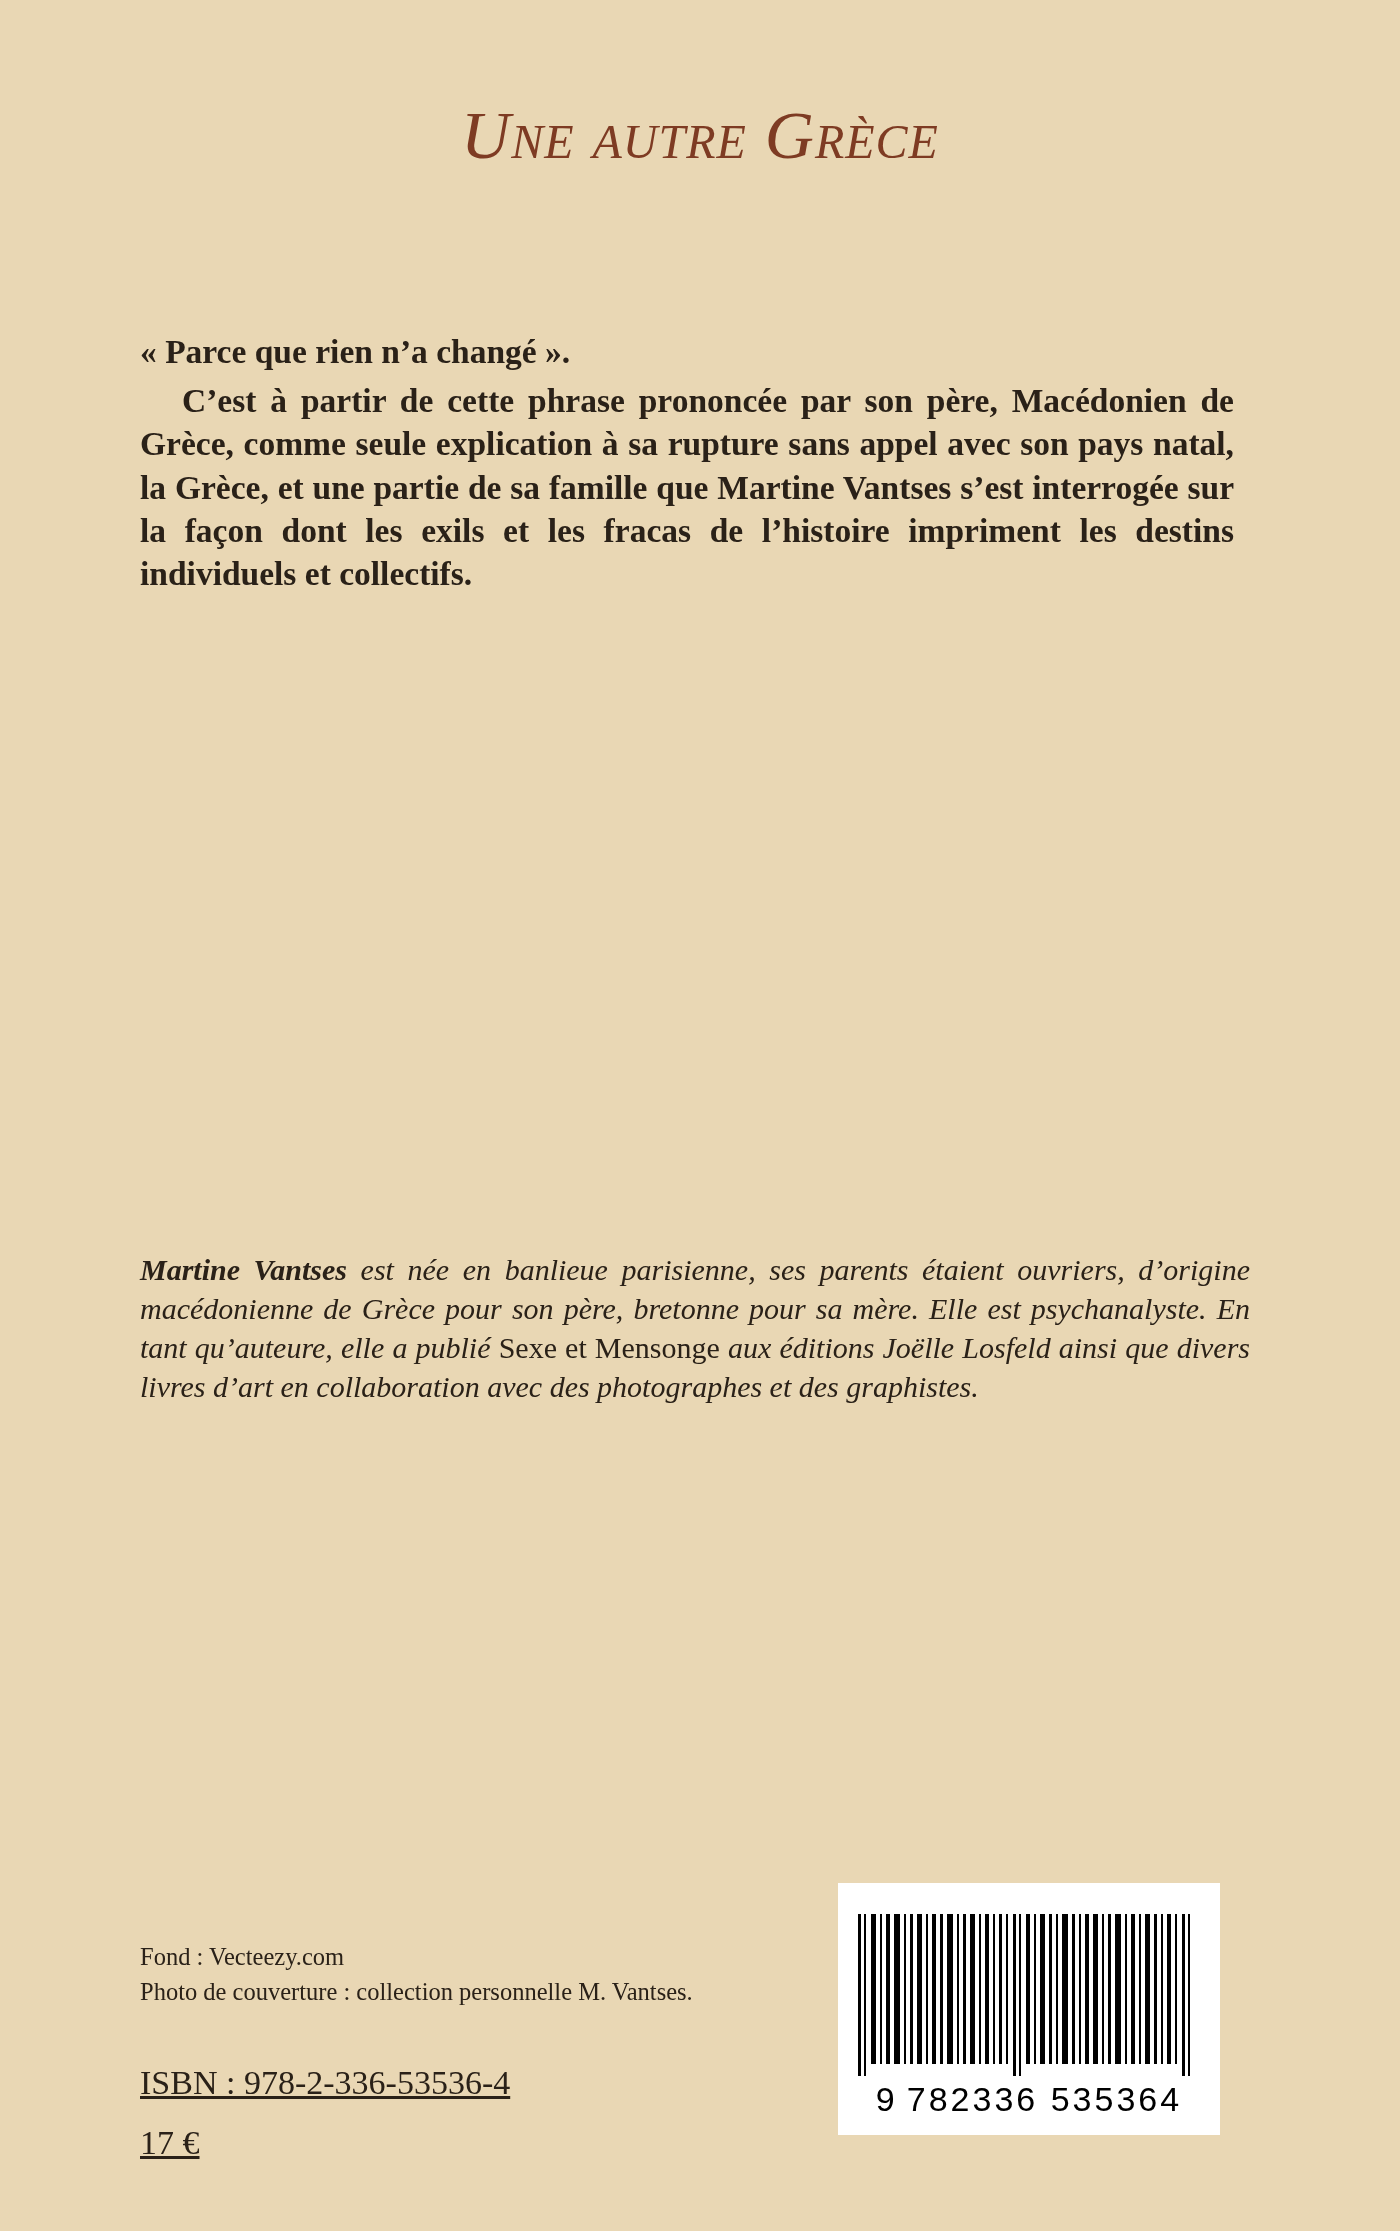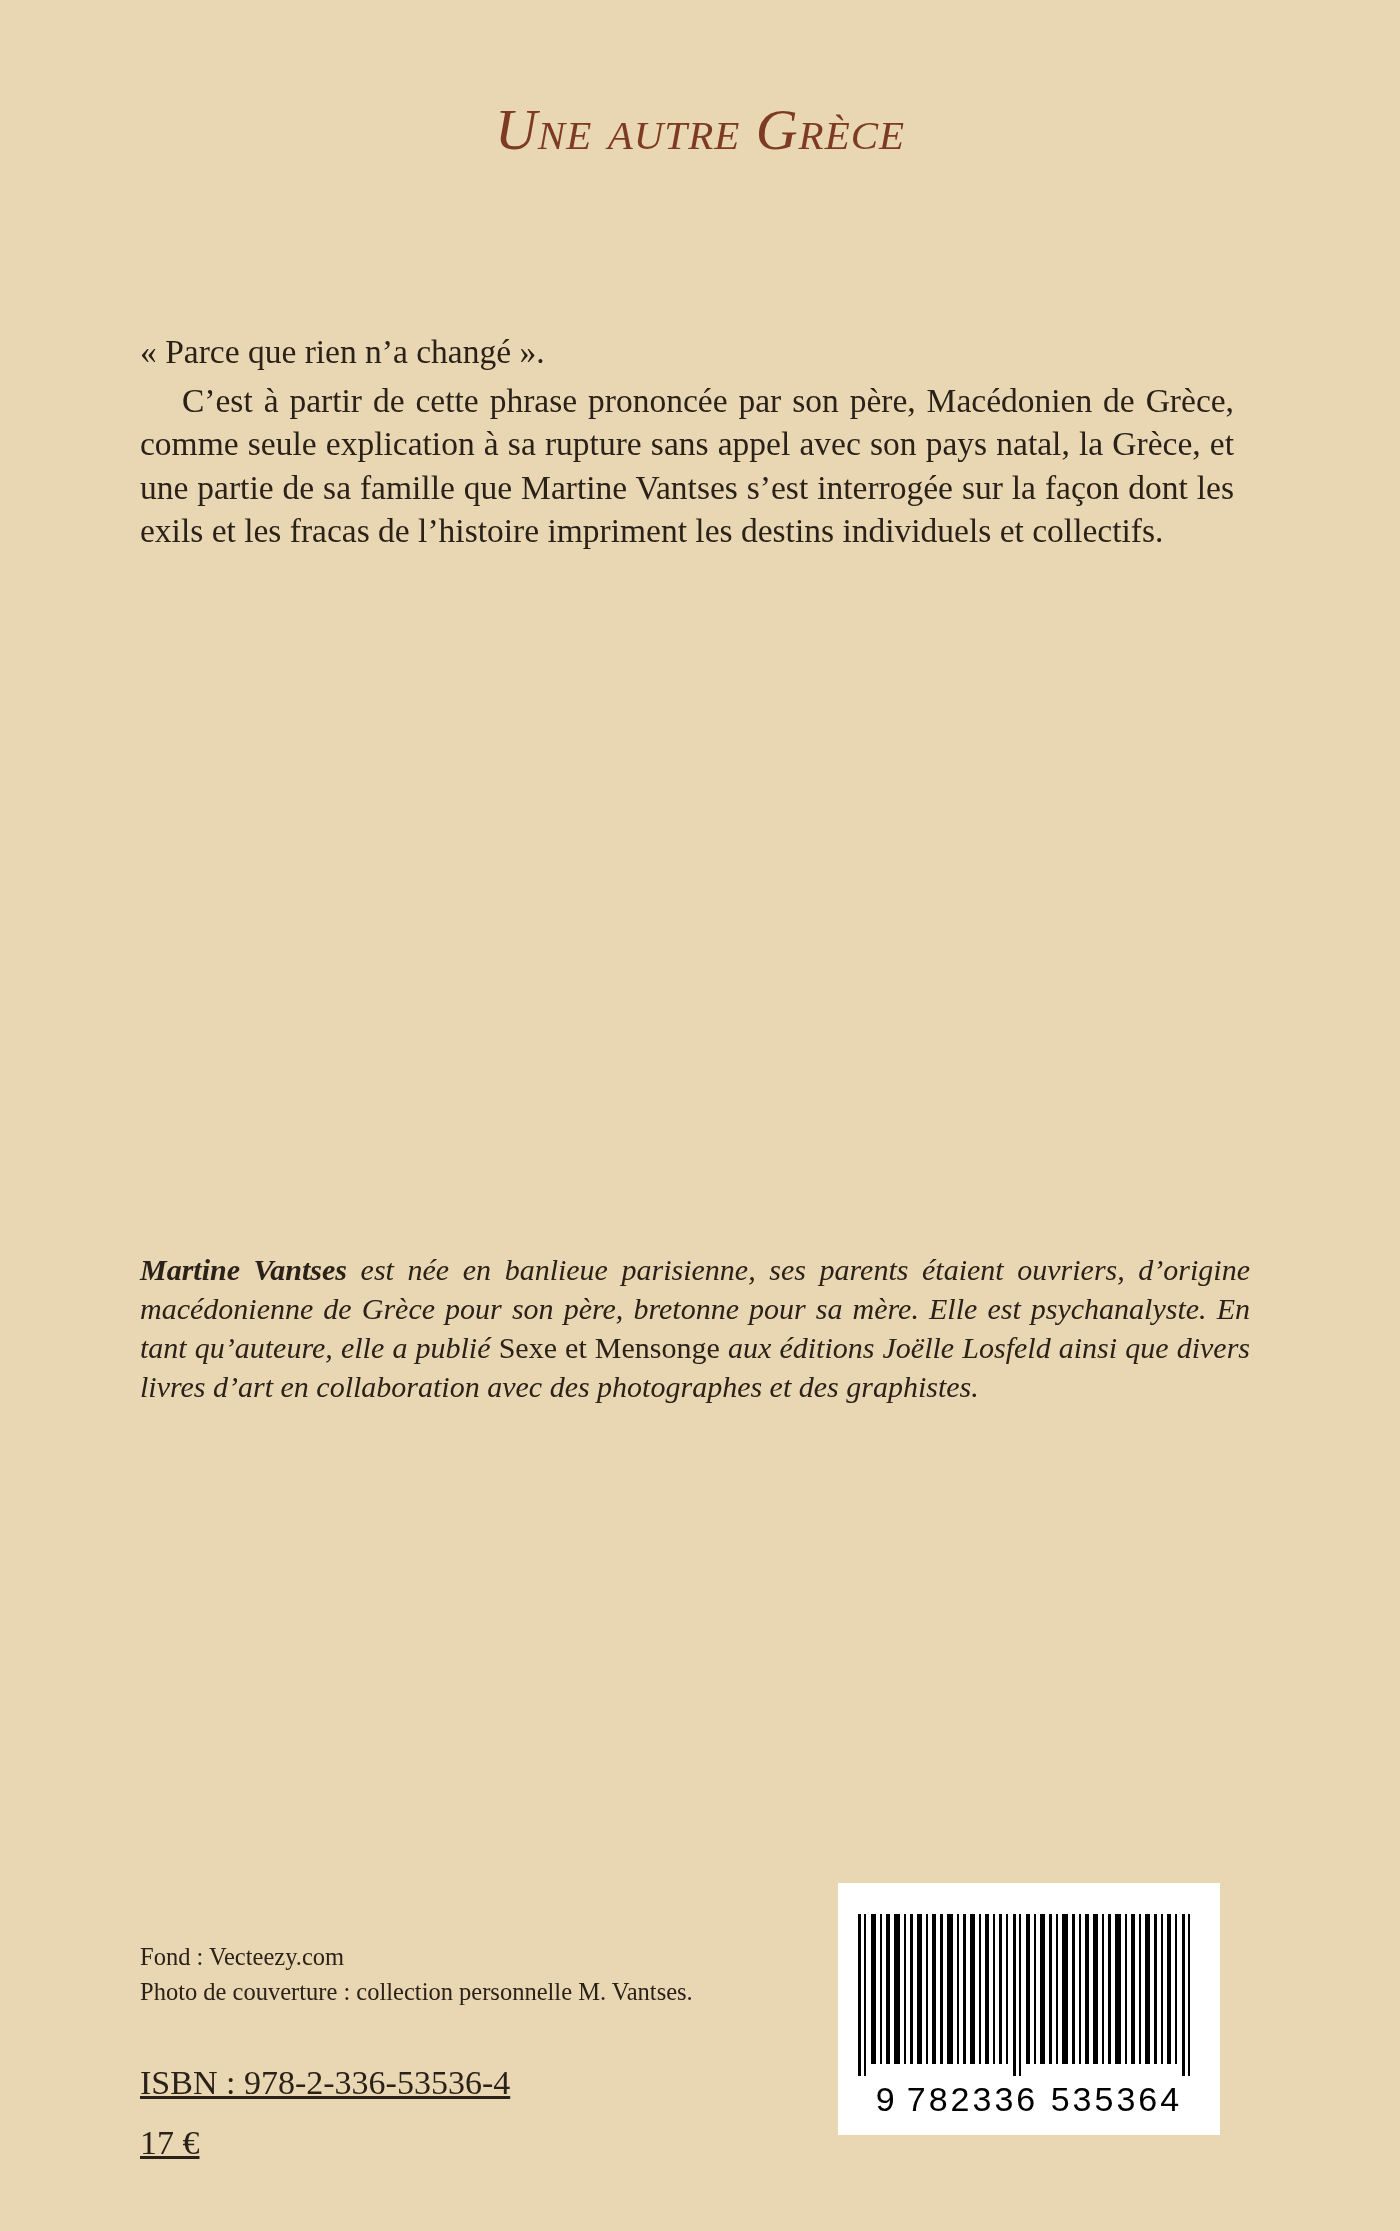--- a/index.html
+++ b/index.html
@@ -21,38 +21,39 @@
     box-sizing: border-box;
   }
   .title {
     position: absolute;
     top: 96px;
     left: 0;
     width: 1400px;
     text-align: center;
     color: #7e3b23;
     font-family: "Liberation Serif", serif;
-    font-size: 58px;
+    font-size: 68px;
     letter-spacing: 1px;
     font-variant: small-caps;
     font-style: italic;
     font-weight: normal;
   }
   .blurb {
     position: absolute;
     top: 330px;
     left: 140px;
     width: 1110px;
     font-size: 33.5px;
     line-height: 1.29;
     text-align: justify;
   }
   .blurb p {
     margin: 0 16px 2px 0;
     text-indent: 0;
+    font-weight: bold;
   }
   .blurb p.ind {
     text-indent: 42px;
   }
   .blurb p.lead {
     margin-bottom: 6px;
   }
   .bio {
     position: absolute;
     top: 1215px;

